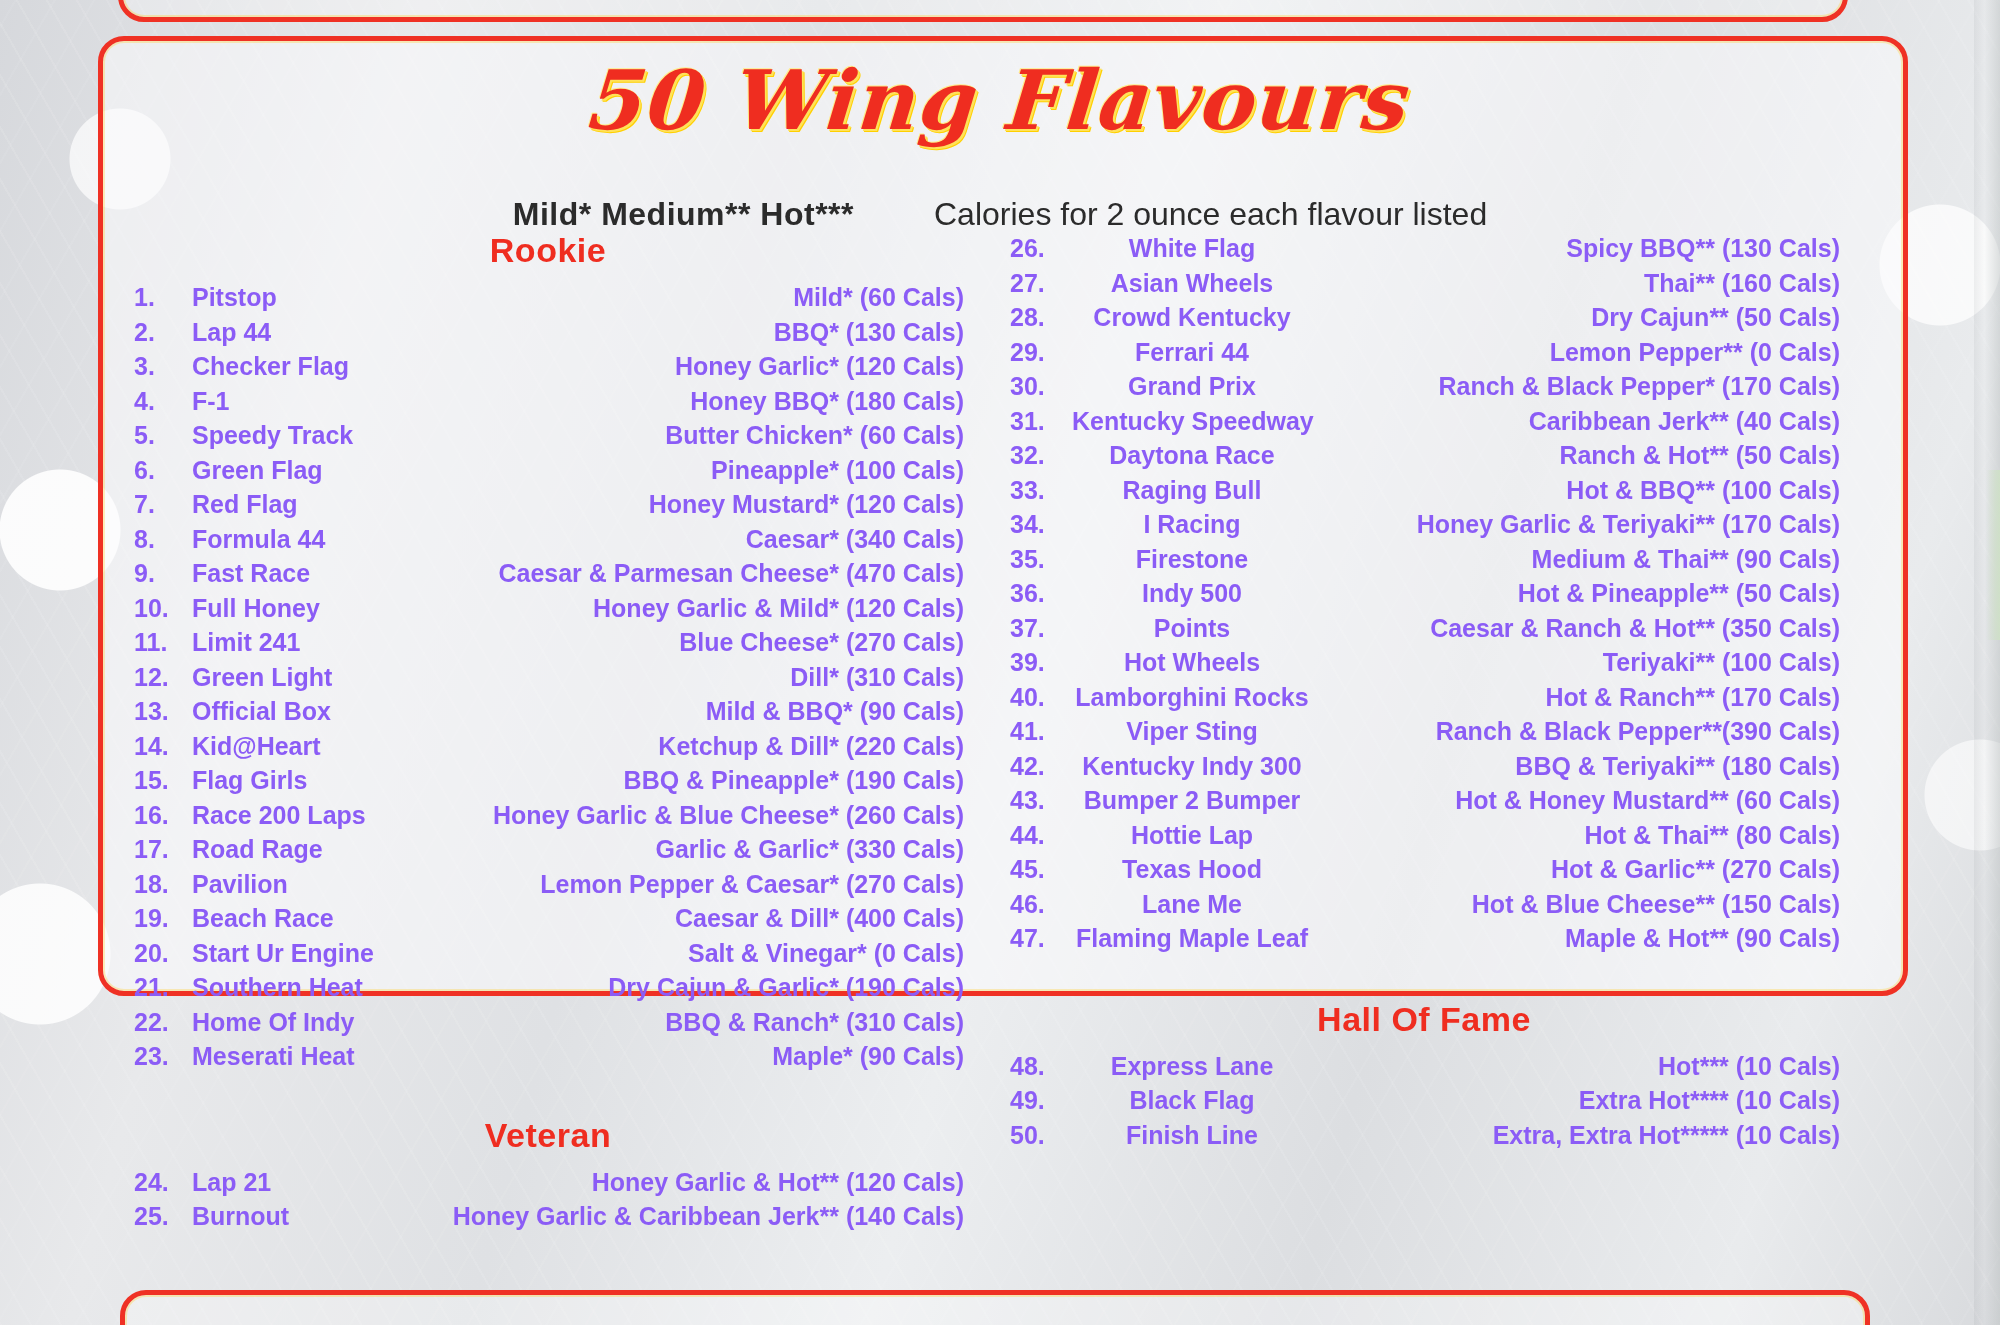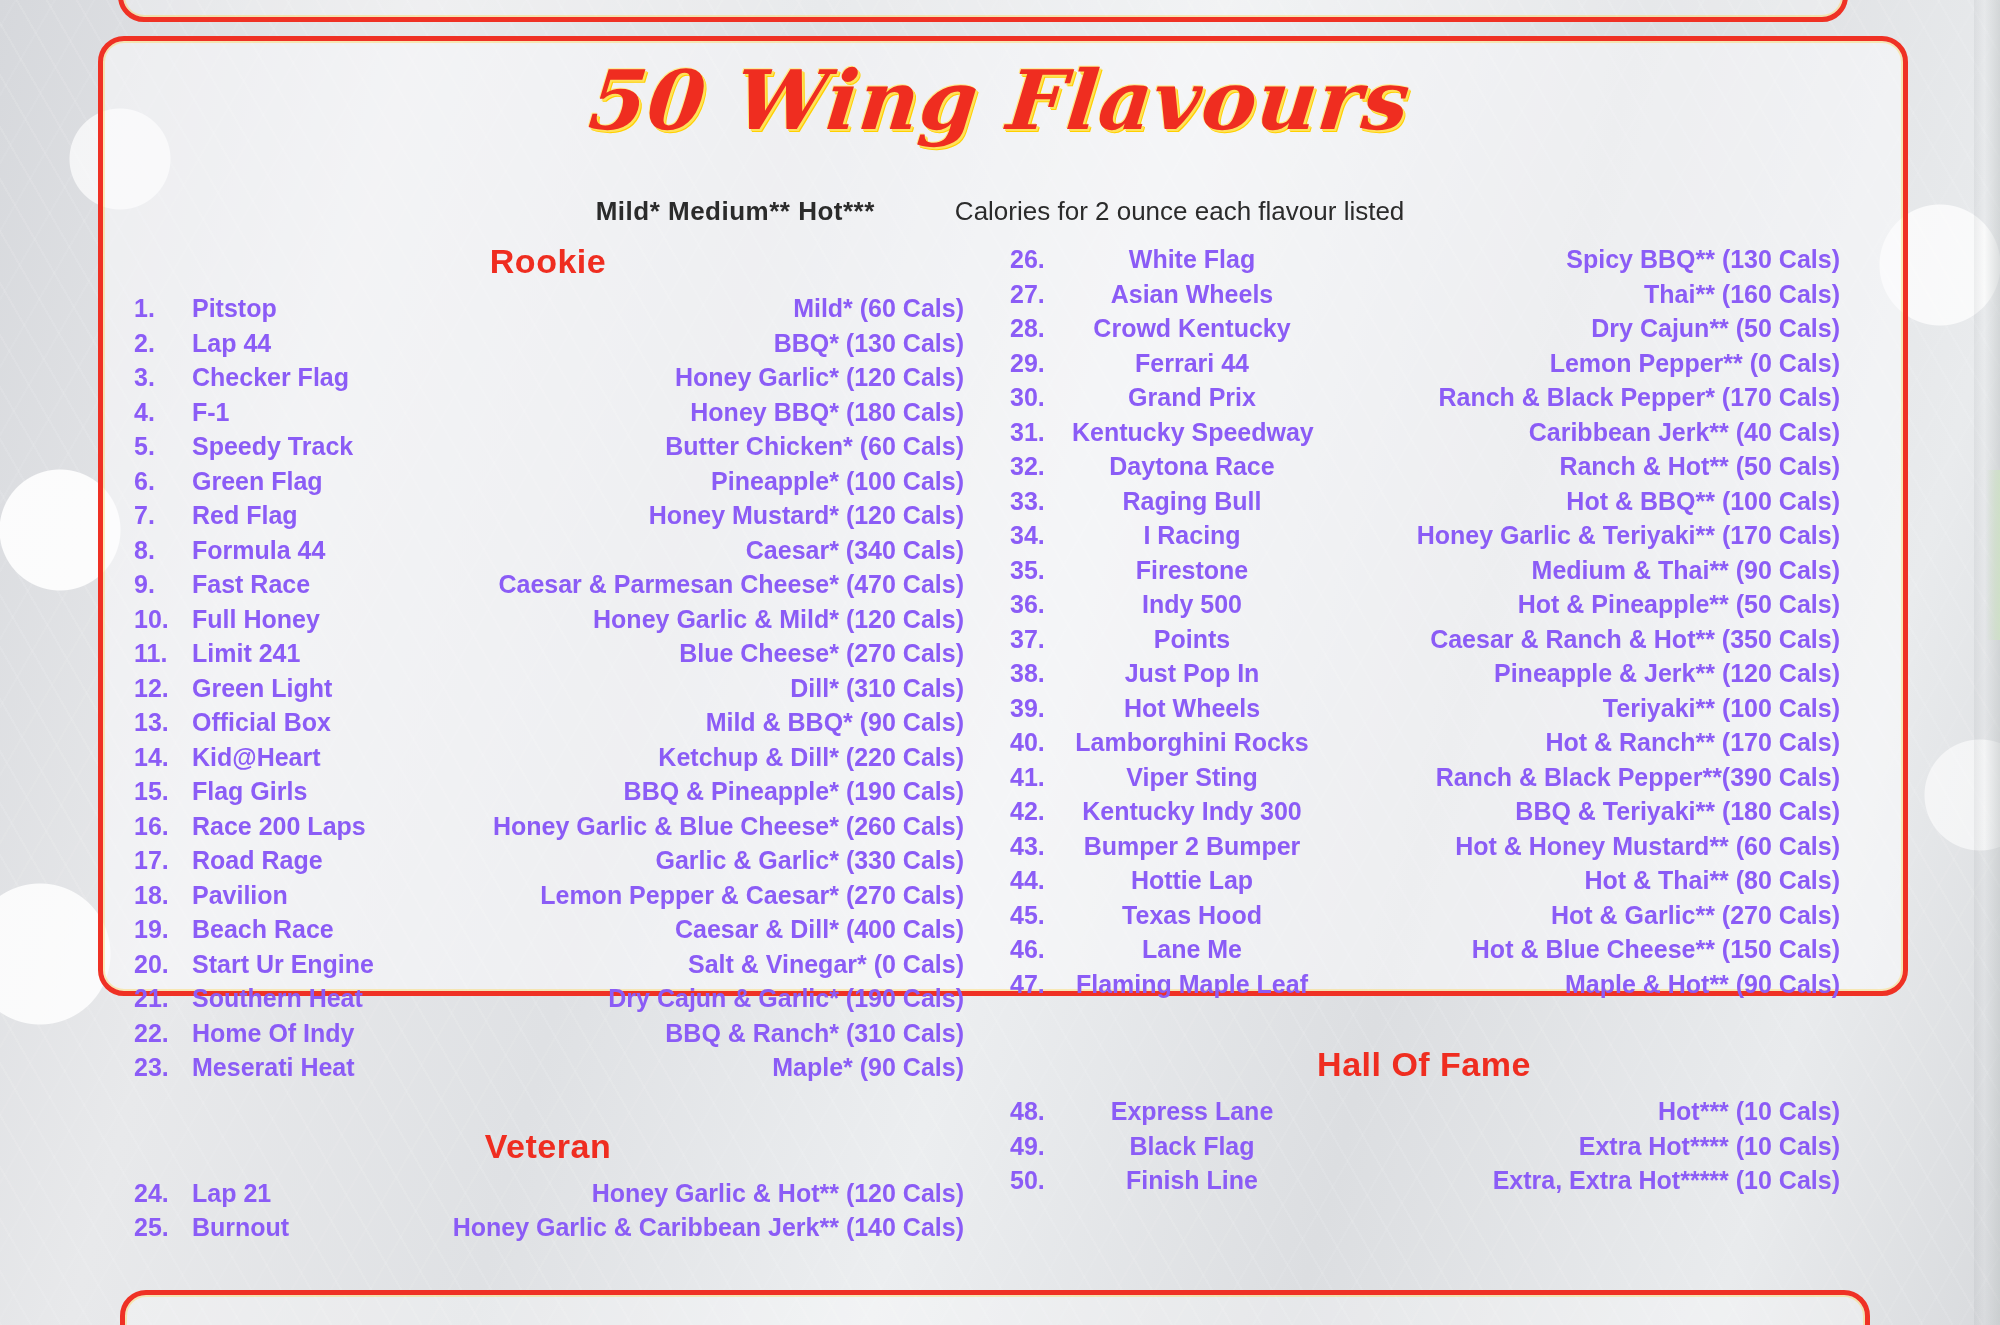--- a/index.html
+++ b/index.html
@@ -85,31 +85,31 @@
     transform: skewX(-6deg);
   }
 
   .subtitle-row {
     position: absolute;
     top: 196px;
     left: 0; right: 0;
     display: flex;
     justify-content: center;
     gap: 80px;
-    font-size: 26px;
+    font-size: 32px;
     font-weight: bold;
     color: #2b2b2b;
   }
   .subtitle-row .heat { letter-spacing: .5px; }
   .subtitle-row .cals { font-weight: normal; }
 
   
   .columns {
     position: absolute;
-    top: 242px;
+    top: 231px;
     left: 128px;
     width: 1740px;
     display: flex;
     gap: 36px;
   }
   .col { width: 840px; position: relative; }
 
   .section-head {
     text-align: center;
     color: #ef2d20;
@@ -369,25 +369,20 @@
           <span class="num">36.</span>
           <span class="name">Indy 500</span>
           <span class="flav">Hot &amp; Pineapple** (50 Cals)</span>
         </li>
         <li>
           <span class="num">37.</span>
           <span class="name">Points</span>
           <span class="flav">Caesar &amp; Ranch &amp; Hot** (350 Cals)</span>
         </li>
         <li>
-          <span class="num">38.</span>
-          <span class="name">Just Pop In</span>
-          <span class="flav">Pineapple &amp; Jerk** (120 Cals)</span>
-        </li>
-        <li>
           <span class="num">39.</span>
           <span class="name">Hot Wheels</span>
           <span class="flav">Teriyaki** (100 Cals)</span>
         </li>
         <li>
           <span class="num">40.</span>
           <span class="name">Lamborghini Rocks</span>
           <span class="flav">Hot &amp; Ranch** (170 Cals)</span>
         </li>
         <li>

